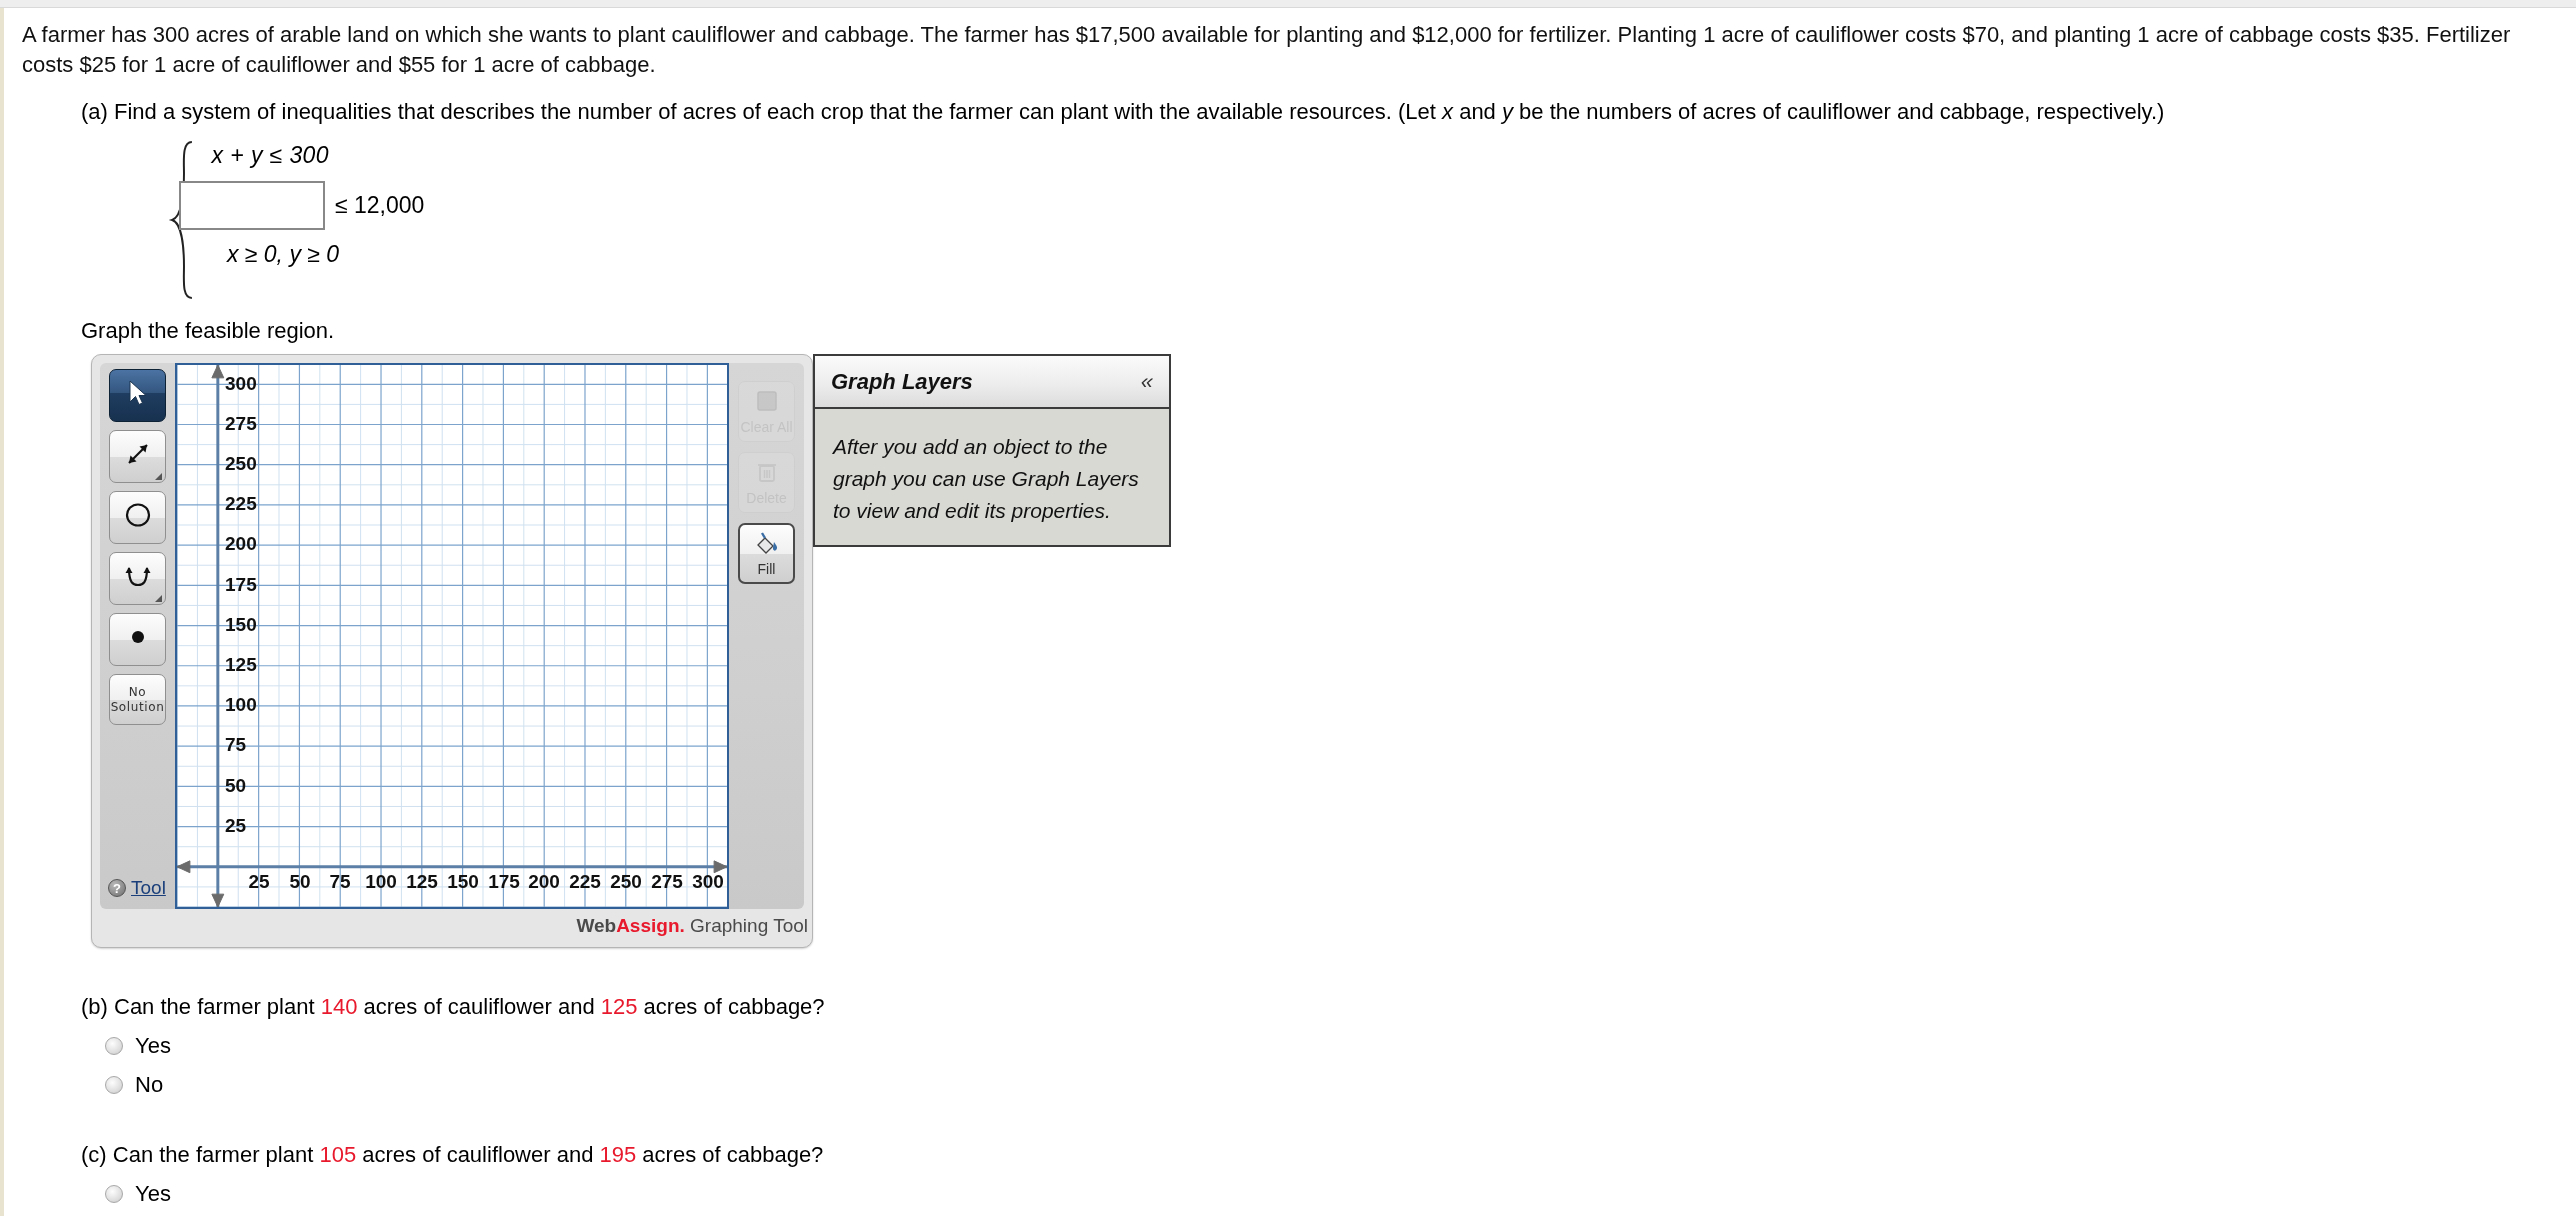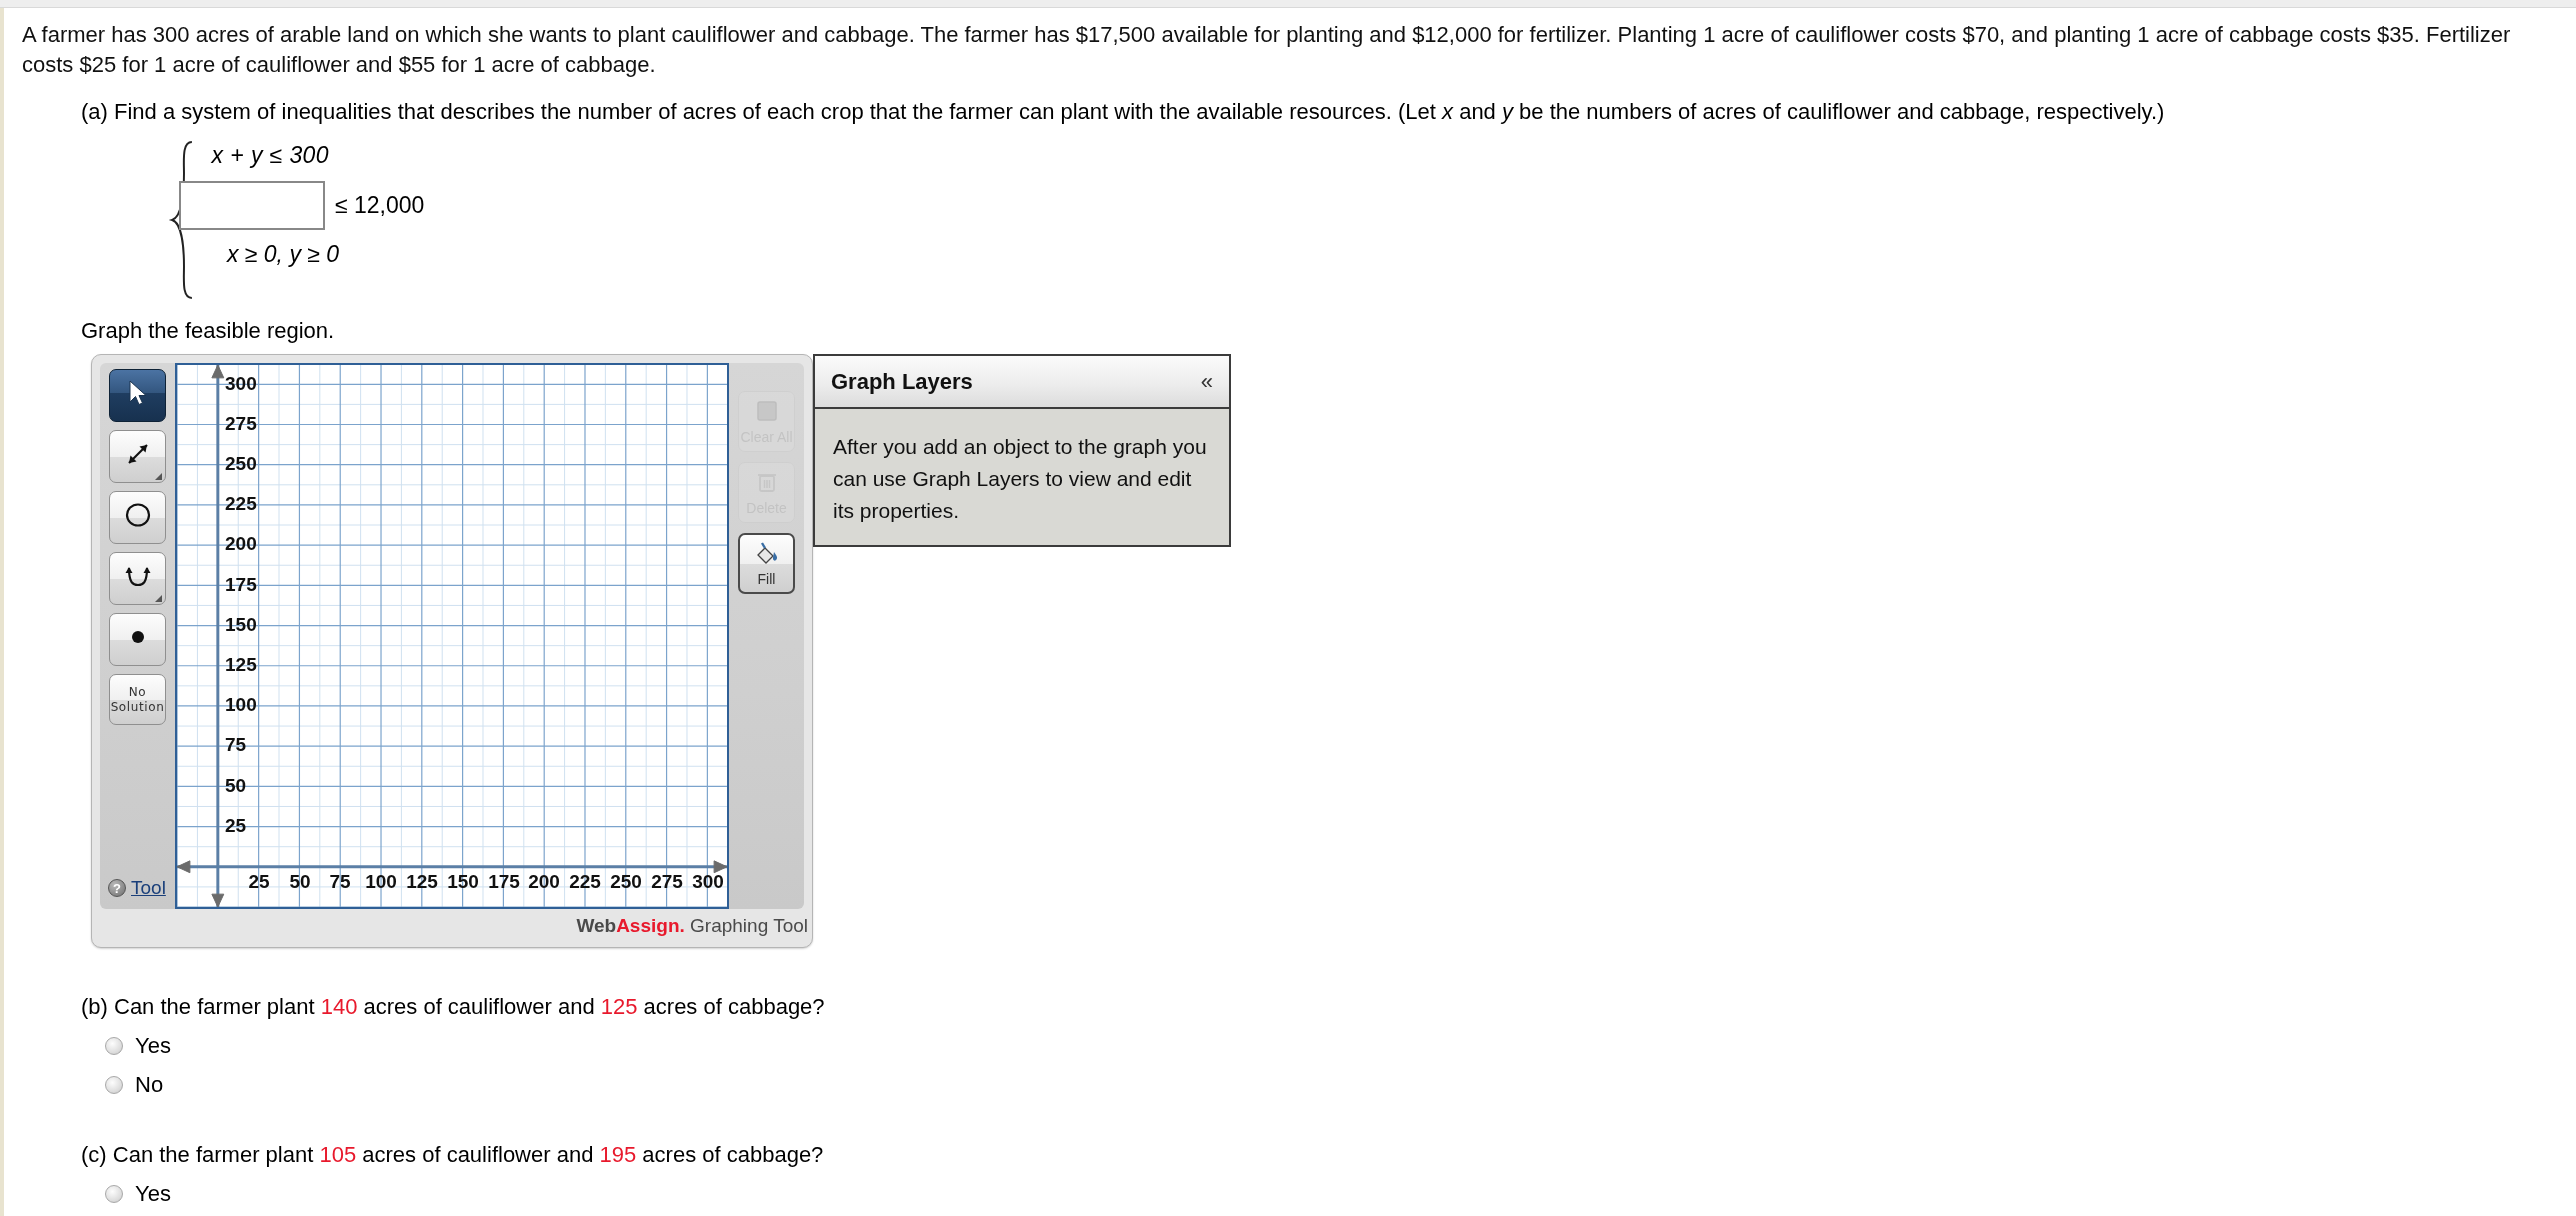--- a/index.html
+++ b/index.html
@@ -196,21 +196,21 @@
     color: #111;
     white-space: nowrap;
   }
   .tick-y { text-align: left; }
   .tick-x { text-align: center; }
 
   .toolbar-right {
     width: 75px; height: 546px;
     background: linear-gradient(to bottom,#d6d6d6 0%,#cfcfcf 60%,#c9c9c9 100%);
     border-radius: 0 6px 6px 0;
-    padding-top: 28px;
+    padding-top: 18px;
   }
   .rbtn {
     width: 57px; height: 61px;
     margin: 0 auto 10px auto;
     background: linear-gradient(to bottom,#fdfdfd 0%,#f0f0f0 50%,#dcdcdc 51%,#cfcfcf 100%);
     border: 1px solid #8f8f8f;
     border-radius: 7px;
     display: flex; flex-direction: column;
     align-items: center; justify-content: center;
     gap: 2px;
@@ -234,23 +234,24 @@
     white-space: nowrap;
   }
   .wa-web { color: #4a4a4a; font-weight: bold; }
   .wa-assign { color: #e8192c; font-weight: bold; }
   .wa-gt { color: #4a4a4a; }
 
   
   .layers-panel {
     position: absolute;
     left: 809px; top: 346px;
-    width: 418px;
+    width: 358px;
     border: 2px solid #3b3b3b;
     background: #d9d9d4;
+    font-style: italic;
   }
   .layers-head {
     height: 53px;
     background: linear-gradient(to bottom,#fbfbfb 0%,#ededed 55%,#dcdcdc 100%);
     border-bottom: 2px solid #3b3b3b;
     display: flex; align-items: center; justify-content: space-between;
     padding: 0 16px;
   }
   .layers-title { font-size: 22px; font-weight: bold; color: #111; }
   .layers-collapse { font-size: 22px; color: #333; cursor: pointer; }

